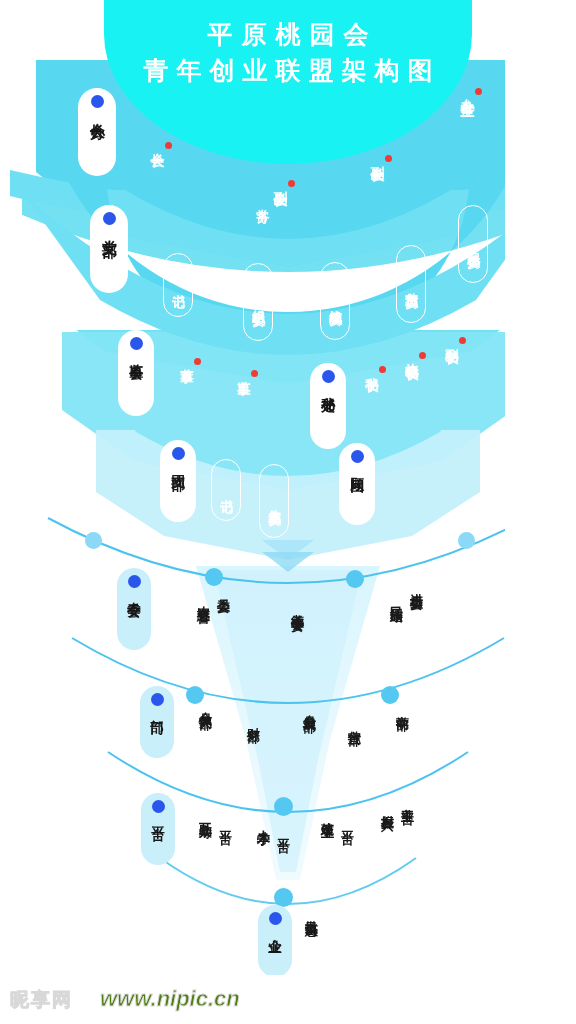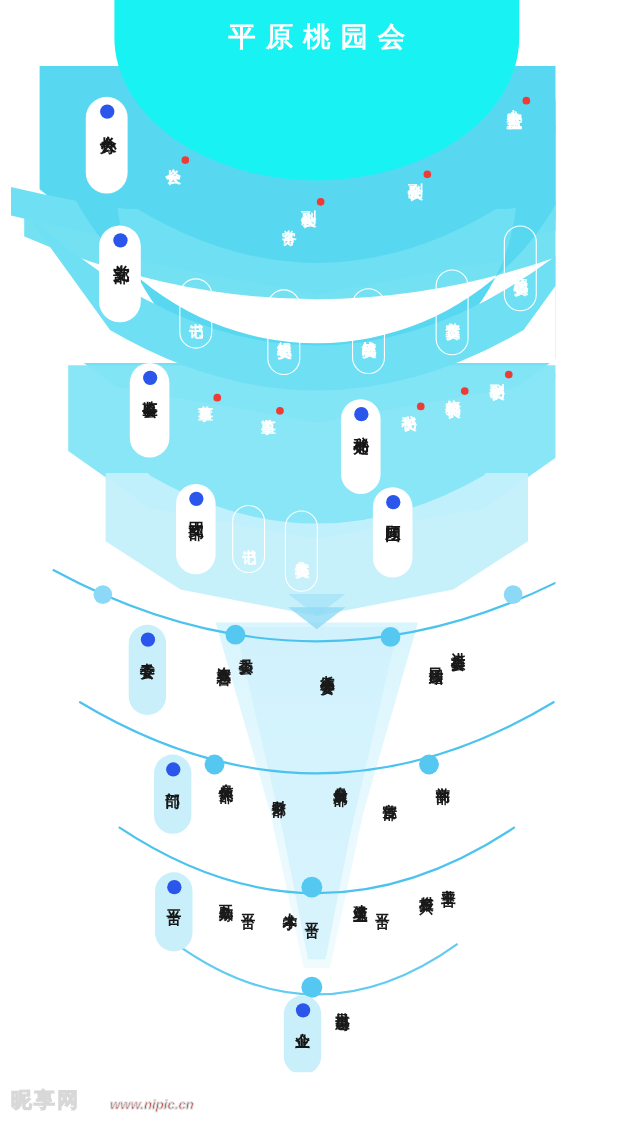--- a/index.html
+++ b/index.html
@@ -103,23 +103,23 @@
     background:#ffffff;
   }
   #wm-logo{
     position:absolute;left:10px;top:12px;
     font-size:19px;font-weight:700;letter-spacing:2px;
     color:#ffffff;
     -webkit-text-stroke:1px #d8d8d8;
     text-stroke:1px #d8d8d8;
   }
   #wm-url{
-    position:absolute;left:100px;top:22px;
-    font-size:12px;font-style:italic;font-weight:700;
-    color:#b91c1c;
+    position:absolute;left:100px;top:11px;
+    font-size:22px;font-style:italic;font-weight:700;
+    color:#4d7c0f;
     -webkit-text-stroke:1px #dcdcdc;
   }
   #wm-id{
     position:absolute;right:4px;top:11px;
     background:#c9c9c9;color:#ffffff;
     font-size:11.5px;letter-spacing:.2px;
     padding:4px 6px;white-space:nowrap;
   }
 </style>
 </head>
@@ -202,20 +202,21 @@
 
       <path d="M 72 638 Q 288 768 504 638" fill="none" stroke="#4cc3ef" stroke-width="2"></path>
 
       <path d="M 108 752 Q 288 872 468 752" fill="none" stroke="#4cc3ef" stroke-width="2"></path>
 
       <path d="M 160 858 Q 288 950 416 858" fill="none" stroke="#63cbf1" stroke-width="2"></path>
     </svg>
 
     <div id="title">
       <div class="l1">平原桃园会</div>
+      <div class="l2">青年创业联盟架构图</div>
     </div>
 
     <div class="badge white-bg" style="left:78px;top:88px;width:38px;height:88px;font-size:15px;">
       <span class="bdot"></span>
       <span class="btext">会长办</span>
     </div>
 
     <div class="vlabel white dotted" style="left:150px;top:142px;font-size:14px;">
       <span class="dot"></span>
       <span class="txt">会长</span>

